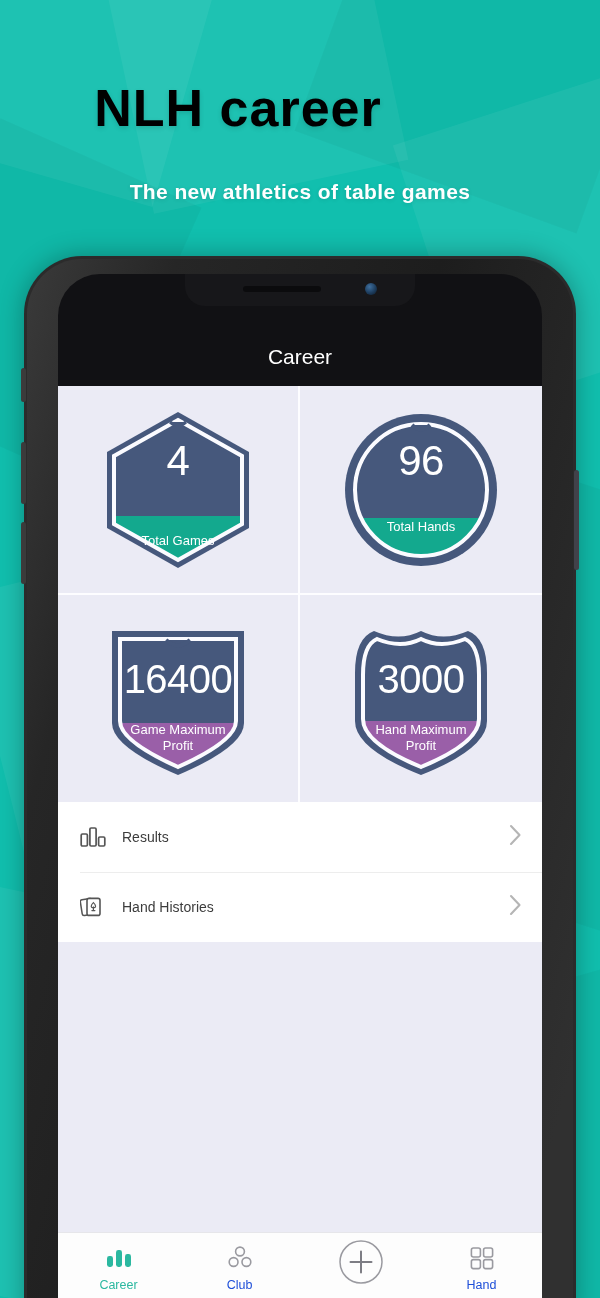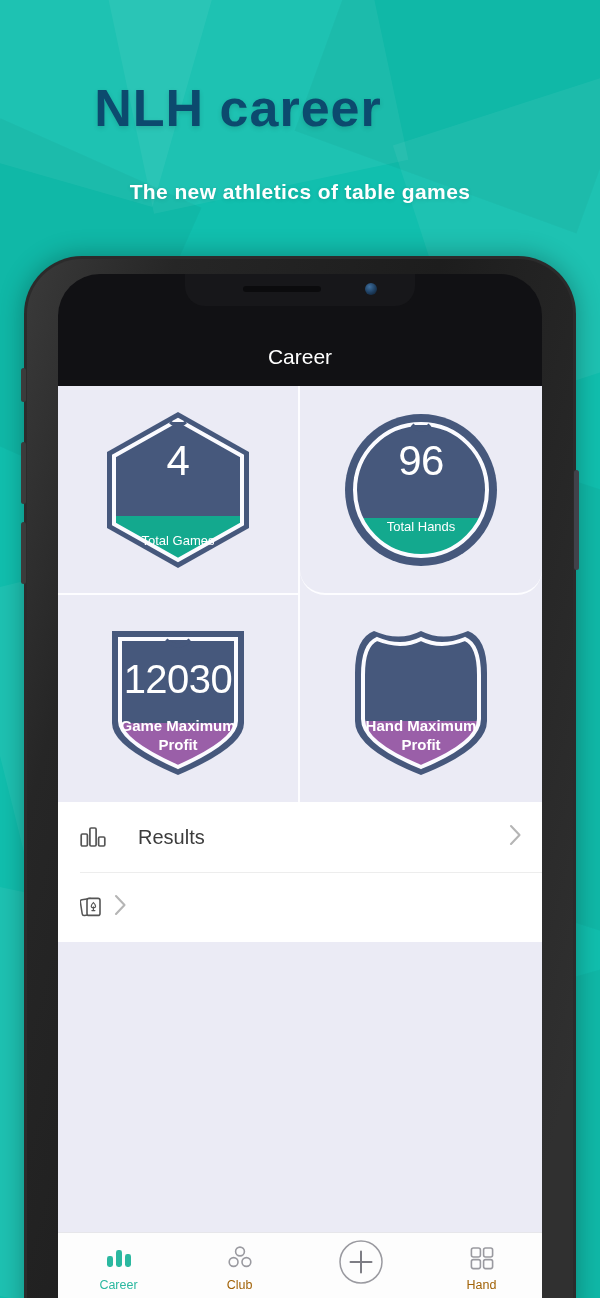--- a/index.html
+++ b/index.html
@@ -11,21 +11,21 @@
     position:relative;
   }
 
   
   #promo-bg { position:absolute; inset:0; overflow:hidden; background:#11bfae; }
   #promo-bg .sq { position:absolute; background:rgba(255,255,255,0.055); }
   #promo-bg .sq.d { background:rgba(0,0,0,0.035); }
 
   .promo-title {
     position:absolute; top:78px; left:0; width:476px; text-align:center;
-    font-size:52px; font-weight:bold; color:#0c4a6e; letter-spacing:1px;
+    font-size:52px; font-weight:bold; color:#000000; letter-spacing:1px;
     text-shadow:0 2px 5px rgba(0,0,0,0.13);
   }
   .promo-sub {
     position:absolute; top:180px; left:0; width:600px; text-align:center;
     font-size:21px; font-weight:bold; color:#ffffff; letter-spacing:0.4px;
     text-shadow:0 1px 4px rgba(0,0,0,0.12);
   }
 
   
   #phone {
@@ -89,60 +89,60 @@
     position:absolute; left:0; top:112px; width:100%; bottom:0;
     background:#ebebf5; overflow:hidden;
   }
 
   
   #stat-grid { display:grid; grid-template-columns:1fr 1fr; width:100%; height:416px; }
   .stat-cell {
     position:relative; display:flex; align-items:center; justify-content:center;
     border-right:2px solid #fdfdff; border-bottom:2px solid #fdfdff;
   }
-  .stat-cell:nth-child(2n){ border-right:none;border-radius:25px; }
+  .stat-cell:nth-child(2n){ border-right:none; }
   .stat-cell:nth-child(n+3){ border-bottom:none; }
   .badge { position:relative; width:168px; height:168px; }
   .badge svg { display:block; width:100%; height:100%; }
   .badge .val {
     position:absolute; left:0; right:0; top:34px; text-align:center;
     color:#ffffff; font-size:42px; line-height:1; letter-spacing:-0.5px;
   }
   .badge.b3 .val, .badge.b4 .val { top:44px; font-size:40px; }
   .badge .lbl {
     position:absolute; left:0; right:0; bottom:40px; text-align:center;
     color:#ffffff; font-size:13px; line-height:1.25; padding:0 22px;
   }
   .badge.b1 .lbl { bottom:24px; }
   .badge.b2 .lbl { bottom:38px;text-align:center; }
-  .badge.b3 .lbl, .badge.b4 .lbl { bottom:28px; font-size:15px;font-weight:bold; }
+  .badge.b3 .lbl, .badge.b4 .lbl { bottom:28px; font-size:13px; }
 
   
   #menu-list { background:#ffffff; }
   .menu-row {
     height:70px; display:flex; align-items:center; padding:0 20px 0 22px;
     position:relative; background:#fff;
   }
   .menu-row + .menu-row:before {
     content:""; position:absolute; left:22px; right:0; top:0; height:1px; background:#ededed;
   }
   .menu-row .icon { width:34px; display:flex; align-items:center; justify-content:flex-start; }
-  .menu-row .label { flex:1; margin-left:24px; font-size:20px; color:#3c3c3c; }
+  .menu-row .label { flex:1; margin-left:8px; font-size:14px; color:#3c3c3c; }
   .menu-row .chev { color:#b8b8b8; }
 
   #filler { background:#ebebf5; height:178px; }
 
   
   #tabbar {
     position:absolute; left:0; bottom:0; width:100%; height:84px;
     background:#fdfdfd; border-top:1px solid #e6e6ea;
     display:flex; align-items:flex-start; padding-top:10px;
   }
   .tab { flex:1; display:flex; flex-direction:column; align-items:center; gap:5px; }
-  .tab .tl { font-size:12.5px; color:#a16207; }
+  .tab .tl { font-size:12.5px; color:#1d4ed8; }
   .tab.active .tl { color:#2bb8a0; }
   .tab .ti { height:30px; display:flex; align-items:center; justify-content:center; }
 </style>
 </head>
 <body>
 
 <div id="promo-bg">
   <div class="sq" style="left:-40px;  top:-60px;  width:230px; height:240px; transform:rotate(16deg);"></div>
   <div class="sq" style="left:120px;  top:-110px; width:260px; height:300px; transform:rotate(-12deg);"></div>
   <div class="sq d" style="left:330px;  top:-70px;  width:300px; height:260px; transform:rotate(20deg);"></div>
@@ -230,40 +230,41 @@
                 </clipPath>
               </defs>
               <path d="M18 16 L150 16 L150 108 Q150 132 84 160 Q18 132 18 108 Z" fill="#46587c"></path>
               <g clip-path="url(#shclip)">
                 <rect x="0" y="0" width="168" height="108" fill="#46587c"></rect>
                 <rect x="0" y="108" width="168" height="60" fill="#9a5fa8"></rect>
               </g>
               <path d="M26 24 L142 24 L142 106 Q142 126 84 152 Q26 126 26 106 Z" fill="none" stroke="#fbfbff" stroke-width="4"></path>
               <path d="M72 25 q12 11 24 0" fill="#46587c" stroke="#46587c" stroke-width="4"></path>
             </svg>
-            <div class="val">12030</div>
+            <div class="val">16400</div>
             <div class="lbl">Game Maximum Profit</div>
           </div>
         </div>
 
         <div class="stat-cell">
           <div class="badge b4">
             <svg viewBox="0 0 168 168">
               <defs>
                 <clipPath id="crclip">
                   <path d="M84 24 Q104 34 128 24 Q142 30 142 60 L142 104 Q142 128 84 152 Q26 128 26 104 L26 60 Q26 30 40 24 Q64 34 84 24 Z"></path>
                 </clipPath>
               </defs>
               <path d="M84 16 Q106 27 131 16 Q150 23 150 58 L150 106 Q150 134 84 160 Q18 134 18 106 L18 58 Q18 23 37 16 Q62 27 84 16 Z" fill="#46587c"></path>
               <g clip-path="url(#crclip)">
                 <rect x="0" y="0" width="168" height="106" fill="#46587c"></rect>
                 <rect x="0" y="106" width="168" height="62" fill="#9a5fa8"></rect>
               </g>
               <path d="M84 24 Q104 34 128 24 Q142 30 142 60 L142 104 Q142 128 84 152 Q26 128 26 104 L26 60 Q26 30 40 24 Q64 34 84 24 Z" fill="none" stroke="#fbfbff" stroke-width="4"></path>
             </svg>
+            <div class="val">3000</div>
             <div class="lbl">Hand Maximum Profit</div>
           </div>
         </div>
       </div>
 
       <div id="menu-list">
 
         <div class="menu-row">
           <span class="icon">
             <svg width="26" height="24" viewBox="0 0 26 24">
@@ -282,20 +283,21 @@
 
         <div class="menu-row">
           <span class="icon">
             <svg width="26" height="26" viewBox="0 0 26 26">
               <rect x="1.2" y="5" width="12" height="16" rx="2" transform="rotate(-9 7 13)" fill="none" stroke="#555" stroke-width="1.5"></rect>
               <rect x="7" y="4.4" width="13" height="17" rx="2" fill="#fff" stroke="#555" stroke-width="1.6"></rect>
               <path d="M13.4 8.6 C10.6 11.2 10.8 13.6 12.5 13.6 C13.1 13.6 13.3 13.2 13.4 12.8 C13.5 13.2 13.7 13.6 14.3 13.6 C16 13.6 16.2 11.2 13.4 8.6 Z" fill="none" stroke="#555" stroke-width="1.2"></path>
               <path d="M13.4 13.2 L13.4 16.4 M11.9 16.6 L14.9 16.6" stroke="#555" stroke-width="1.2" stroke-linecap="round"></path>
             </svg>
           </span>
+          <span class="label">Hand Histories</span>
           <span class="chev">
             <svg width="13" height="22" viewBox="0 0 13 22">
                 <path d="M2 2 L10.5 11 L2 20" fill="none" stroke="#b5b5b5" stroke-width="2.1" stroke-linecap="round" stroke-linejoin="round"></path>
               </svg>
           </span>
         </div>
 
       </div>
 
       <div id="filler"></div>

